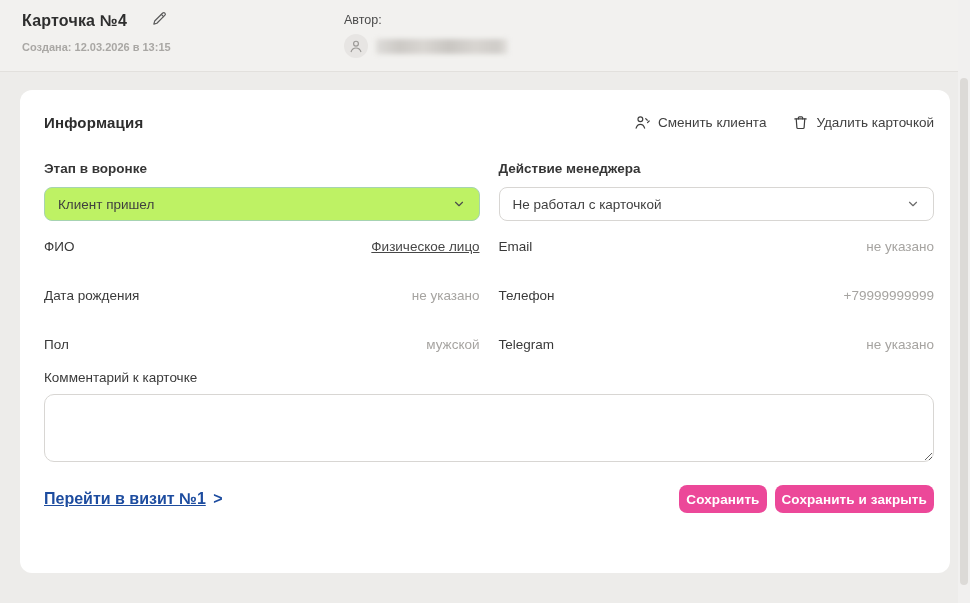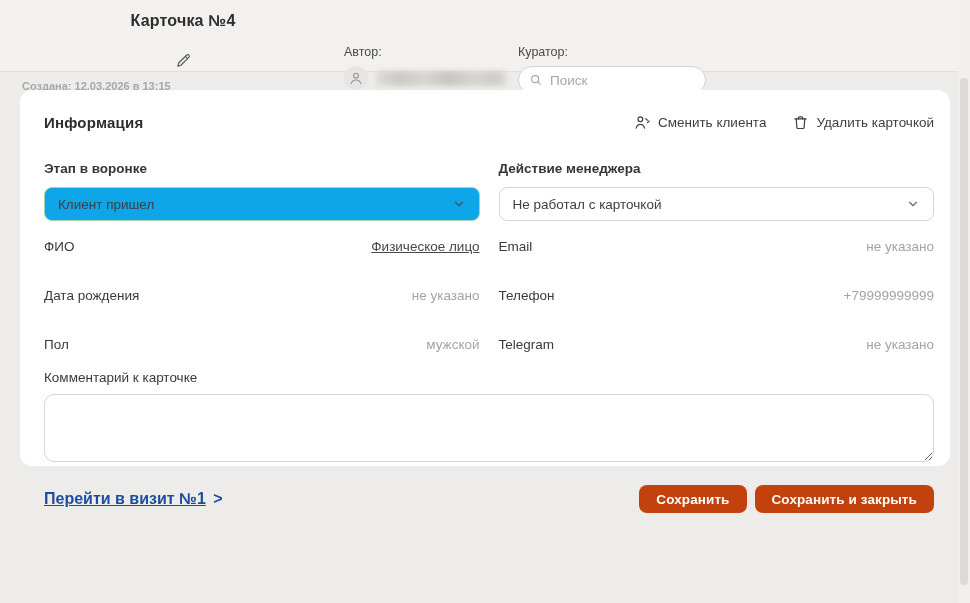--- a/index.html
+++ b/index.html
@@ -14,26 +14,26 @@
   
   .topbar {
     height:72px;
     background:#f2f1ef;
     border-bottom:1px solid #e2e0dd;
     display:flex;
     align-items:flex-start;
     padding:12px 22px 0 22px;
   }
   .tb-left { width:322px; }
-  .title-row { display:flex; align-items:center; gap:24px;flex-direction:column; }
+  .title-row { display:flex; align-items:flex-start; gap:24px; }
   .page-title { font-size:16px; font-weight:700; color:#2e2e2e; letter-spacing:.2px; }
   .pencil { width:17px; height:17px; cursor:pointer; margin-top:-2px; }
   .created { margin-top:11px; font-size:11px; font-weight:700; color:#a9a7a4; }
   .tb-author { width:174px; padding-top:1px; }
-  .tb-label { font-size:12.5px; color:#4a4a4a; margin-bottom:7px;margin-top:32px; }
+  .tb-label { font-size:12.5px; color:#4a4a4a; margin-bottom:7px; }
   .author-row { display:flex; align-items:center; gap:8px; }
   .avatar {
     width:24px; height:24px; border-radius:50%;
     background:#e7e5e3; display:flex; align-items:center; justify-content:center;
     overflow:hidden; flex:0 0 auto;
   }
   .redacted-name {
     width:132px; height:15px; border-radius:2px;
     background:linear-gradient(90deg,#dedcd9 0%,#ccc9c5 18%,#d9d6d2 36%,#c9c6c2 55%,#d8d5d1 75%,#cfccc8 92%,#e4e2df 100%);
     filter:blur(2.5px);
@@ -51,21 +51,21 @@
     border:none; outline:none; background:transparent;
     font-family:"Liberation Sans",sans-serif;
     font-size:13.5px; color:#3c3c3c; width:140px;
   }
   .search-box input::placeholder { color:#a9a7a4; }
   
   .main { padding:18px 20px 0 20px; }
   .card {
     background:#fff;
     border-radius:12px;
-    height:376px;
+    height:483px;
     padding:22px 16px 28px 24px;
     position:relative;
   }
   .card-head { display:flex; align-items:center; justify-content:space-between; padding-top:2px; }
   .card-title { font-size:15px; font-weight:700; color:#2d2d2d; letter-spacing:.2px; }
   .card-actions { display:flex; align-items:center; gap:26px; }
   .action-btn {
     display:flex; align-items:center; gap:7px;
     font-size:13.5px; color:#404040; cursor:pointer;
     background:none; border:none; font-family:"Liberation Sans",sans-serif;
@@ -77,21 +77,21 @@
     display:grid;
     grid-template-columns:1fr 1fr;
     column-gap:19px;
   }
   .group-label { font-size:13.5px; font-weight:700; color:#353535; margin-bottom:11px; }
   .select {
     height:34px; border-radius:8px;
     display:flex; align-items:center; justify-content:space-between;
     padding:0 13px; font-size:13.5px; color:#3f3f3f; cursor:pointer;
   }
-  .select-green { background:#0ea5e9; border:1px solid #a6d3b2; }
+  .select-green { background:#bef264; border:1px solid #a6d3b2; }
   .select-white { background:#fff; border:1px solid #d8d6d3; }
   .select svg { width:14px; height:14px; flex:0 0 auto; }
   .field-row {
     display:flex; align-items:center; justify-content:space-between;
     height:48px; margin-top:1px;
   }
   .field-row:first-of-type { margin-top:5px; }
   .f-label { font-size:13.5px; color:#3a3a3a; }
   .f-value { font-size:13.5px; color:#a6a4a1; }
   .f-link { font-size:13.5px; color:#474747; text-decoration:underline; cursor:pointer; }
@@ -104,22 +104,22 @@
     font-size:13.5px; color:#3c3c3c; outline:none; resize:both;
     display:block;
   }
   
   .card-footer { margin-top:23px; display:flex; align-items:center; justify-content:space-between; }
   .visit-link { font-size:16px; font-weight:700; color:#1d4c9f; cursor:pointer; }
   .visit-link .lnk { text-decoration:underline; }
   .visit-link .arrow { text-decoration:none; margin-left:3px; }
   .footer-btns { display:flex; gap:8px; }
   .btn-orange {
-    background:#c2410c; color:#fff; border:none;
-    height:28px; border-radius:8px; padding:0 17px;
+    background:#ec4899; color:#fff; border:none;
+    height:28px; border-radius:8px; padding:0 7px;
     font-family:"Liberation Sans",sans-serif;
     font-size:13.5px; font-weight:700; cursor:pointer; letter-spacing:.1px;
   }
   
   .scrollbar {
     position:absolute; top:0; right:0; width:12px; height:603px;
     background:#f1f0ef;
   }
   .scroll-thumb {
     position:absolute; top:78px; bottom:18px; left:2px; width:8px;
@@ -147,30 +147,20 @@
       <span class="avatar">
         <svg width="16" height="16" viewBox="0 0 24 24" fill="none" stroke="#9b9996" stroke-width="1.8">
           <circle cx="12" cy="8.5" r="3.6"></circle>
           <path d="M4.5 21c1.2-4 4.2-6 7.5-6s6.3 2 7.5 6"></path>
         </svg>
       </span>
       <span class="redacted-name"></span>
     </div>
   </div>
 
-  <div class="tb-curator">
-    <div class="tb-label">Куратор:</div>
-    <div class="search-box">
-      <svg width="14" height="14" viewBox="0 0 24 24" fill="none" stroke="#a9a7a4" stroke-width="2">
-        <circle cx="10.5" cy="10.5" r="6"></circle>
-        <path d="M15.2 15.2L20 20"></path>
-      </svg>
-      <input type="text" placeholder="Поиск" style="">
-    </div>
-  </div>
 </div>
 
 <div class="main">
   <div class="card">
 
     <div class="card-head">
       <div class="card-title">Информация</div>
       <div class="card-actions">
         <button class="action-btn">
           <svg viewBox="0 0 24 24" fill="none" stroke="#3f3f3f" stroke-width="1.7" stroke-linecap="round" stroke-linejoin="round">

